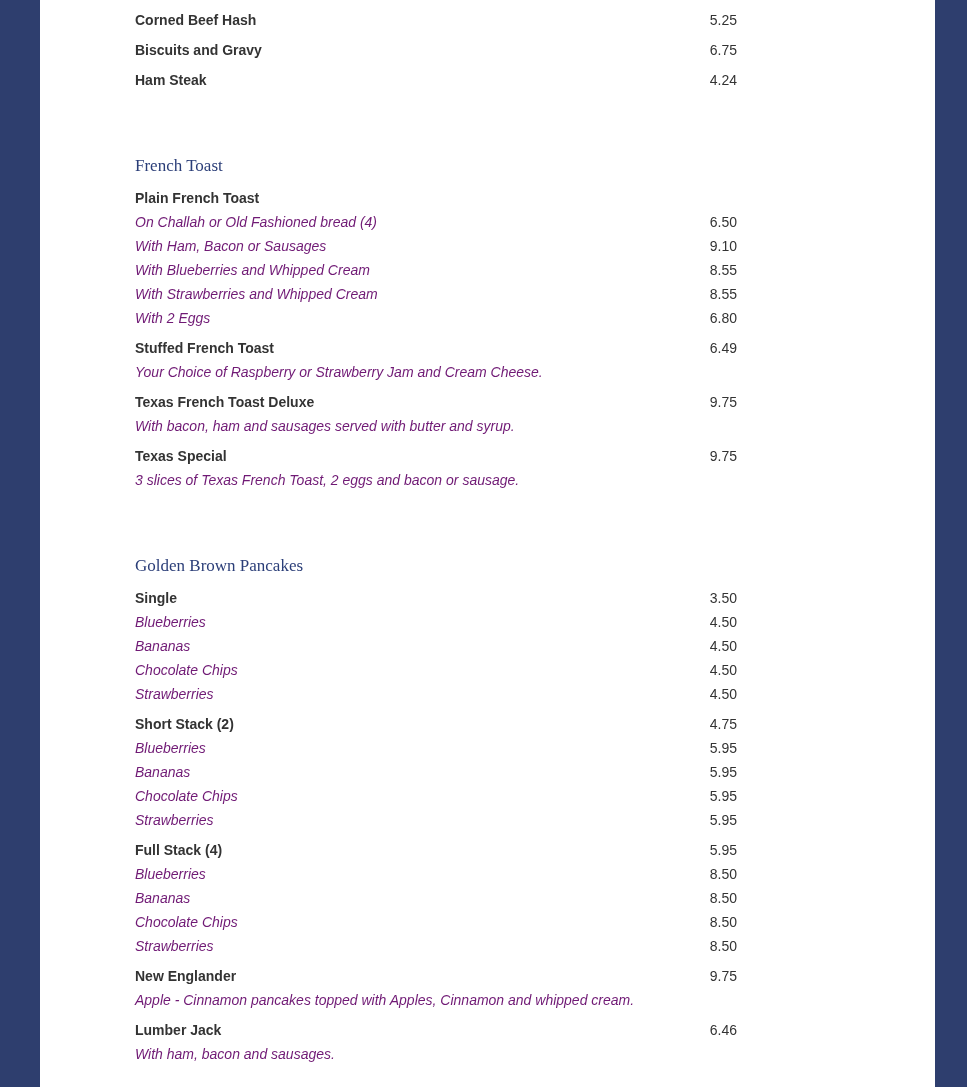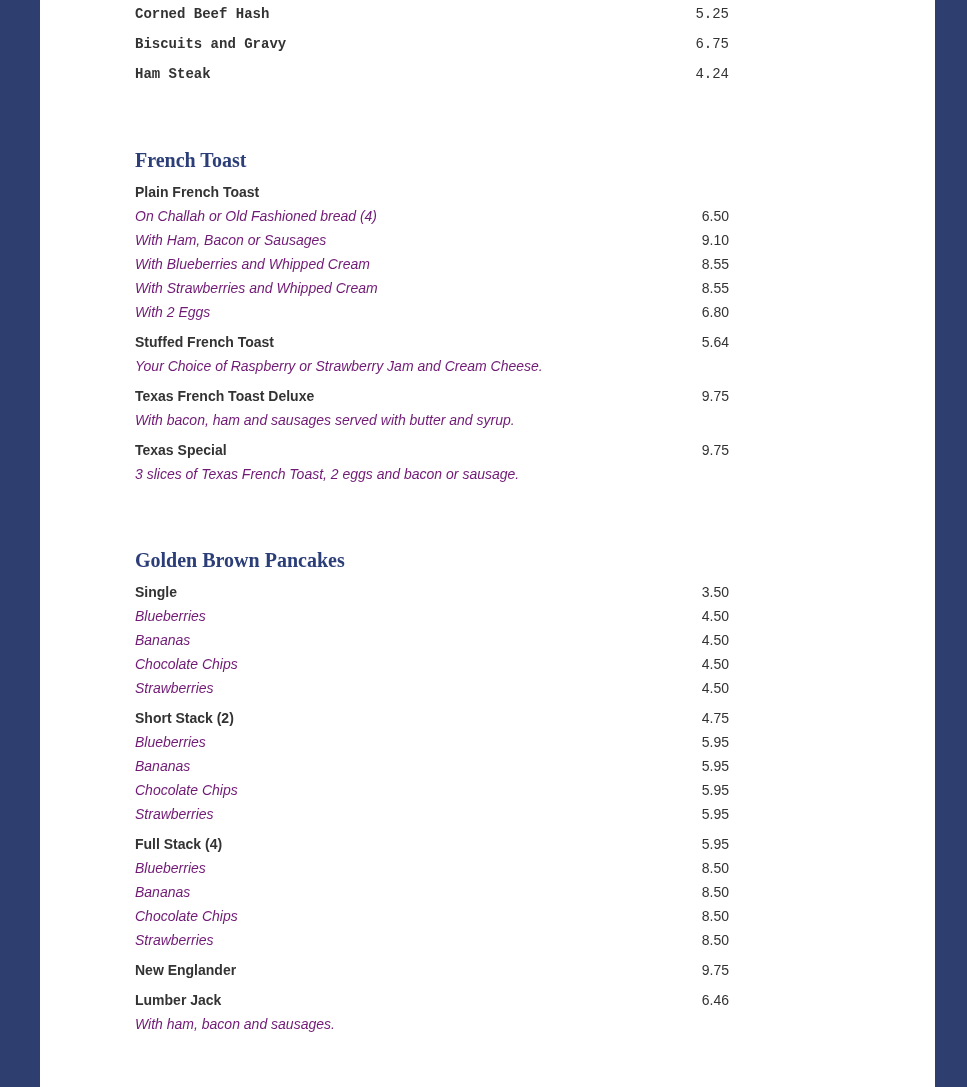--- a/index.html
+++ b/index.html
@@ -12,42 +12,42 @@
   .side-strip { position: absolute; top: 0; bottom: 0; background: #2e3e6e; }
   .side-strip.left  { left: 0; width: 40px; }
   .side-strip.right { right: 0; width: 32px; }
   .content {
     position: absolute; left: 40px; top: 0; bottom: 0; right: 32px;
     padding: 0 0 0 95px;
     box-sizing: border-box;
   }
   .section-title {
     font-family: "Liberation Serif", serif;
-    font-size: 20px;
-    font-weight: bold;
+    font-size: 17px;
+    font-weight: normal;
     color: #2b3e78;
     line-height: 24px;
     margin: 62px 0 8px 0;
   }
   .item-block { margin-bottom: 6px; }
   .row {
     position: relative;
     width: 602px;
     line-height: 24px;
     font-size: 14px;
     color: #333333;
   }
   .name { font-weight: bold; color: #333333; }
   .desc { font-style: italic; color: #701a75; }
   .price {
-    position: absolute; right: 8px; top: 0;
+    position: absolute; right: 0; top: 0;
     font-weight: normal; font-style: normal;
     color: #333333;
   }
-  .first-section { padding-top: 2px; font-family: Liberation Mono, monospace; }
+  .first-section { padding-top: 8px; }
 </style>
 </head>
 <body>
 
 <div class="page">
   <div class="side-strip left"></div>
   <div class="side-strip right"></div>
   <div class="content">
       <section class="first-section">
         <div class="item-block">
@@ -64,21 +64,21 @@
         <h2 class="section-title">French Toast</h2>
         <div class="item-block">
           <div class="row"><span class="name">Plain French Toast</span></div>
           <div class="row"><span class="desc">On Challah or Old Fashioned bread (4)</span><span class="price">6.50</span></div>
           <div class="row"><span class="desc">With Ham, Bacon or Sausages</span><span class="price">9.10</span></div>
           <div class="row"><span class="desc">With Blueberries and Whipped Cream</span><span class="price">8.55</span></div>
           <div class="row"><span class="desc">With Strawberries and Whipped Cream</span><span class="price">8.55</span></div>
           <div class="row"><span class="desc">With 2 Eggs</span><span class="price">6.80</span></div>
         </div>
         <div class="item-block">
-          <div class="row"><span class="name">Stuffed French Toast</span><span class="price">5.64</span></div>
+          <div class="row"><span class="name">Stuffed French Toast</span><span class="price">6.49</span></div>
           <div class="row"><span class="desc">Your Choice of Raspberry or Strawberry Jam and Cream Cheese.</span></div>
         </div>
         <div class="item-block">
           <div class="row"><span class="name">Texas French Toast Deluxe</span><span class="price">9.75</span></div>
           <div class="row"><span class="desc">With bacon, ham and sausages served with butter and syrup.</span></div>
         </div>
         <div class="item-block">
           <div class="row"><span class="name">Texas Special</span><span class="price">9.75</span></div>
           <div class="row"><span class="desc">3 slices of Texas French Toast, 2 eggs and bacon or sausage.</span></div>
         </div>
@@ -101,20 +101,21 @@
         </div>
         <div class="item-block">
           <div class="row"><span class="name">Full Stack (4)</span><span class="price">5.95</span></div>
           <div class="row"><span class="desc">Blueberries</span><span class="price">8.50</span></div>
           <div class="row"><span class="desc">Bananas</span><span class="price">8.50</span></div>
           <div class="row"><span class="desc">Chocolate Chips</span><span class="price">8.50</span></div>
           <div class="row"><span class="desc">Strawberries</span><span class="price">8.50</span></div>
         </div>
         <div class="item-block">
           <div class="row"><span class="name">New Englander</span><span class="price">9.75</span></div>
+          <div class="row"><span class="desc">Apple - Cinnamon pancakes topped with Apples, Cinnamon and whipped cream.</span></div>
         </div>
         <div class="item-block">
           <div class="row"><span class="name">Lumber Jack</span><span class="price">6.46</span></div>
           <div class="row"><span class="desc">With ham, bacon and sausages.</span></div>
         </div>
       </section>
     </div>
 </div>
 
 </body></html>

